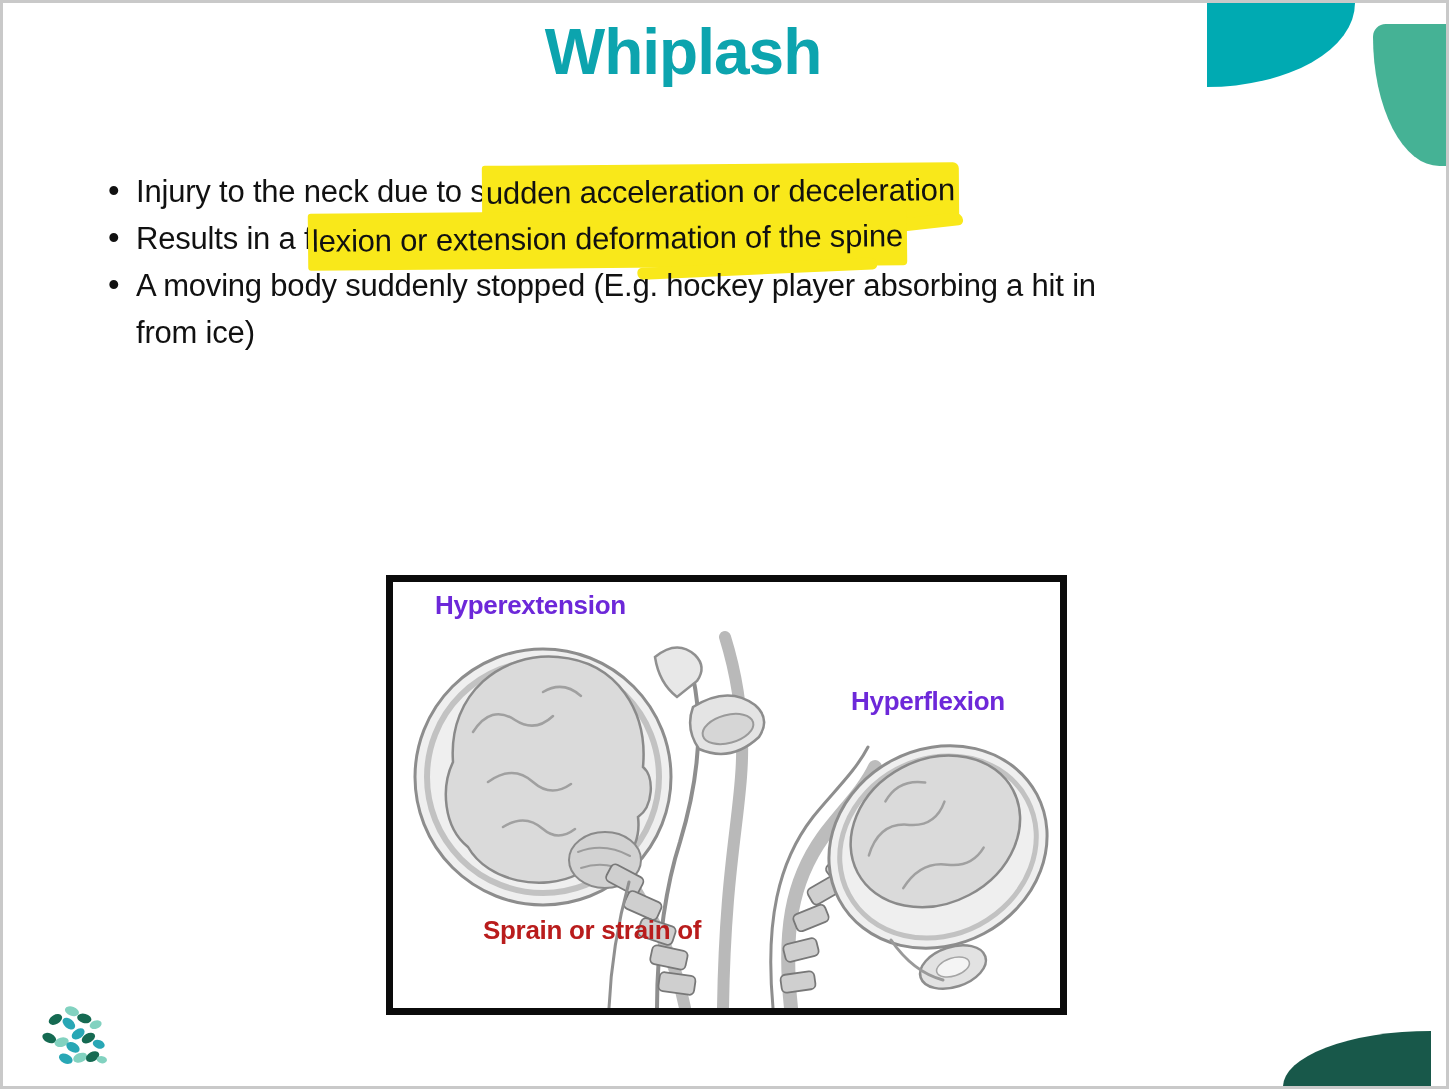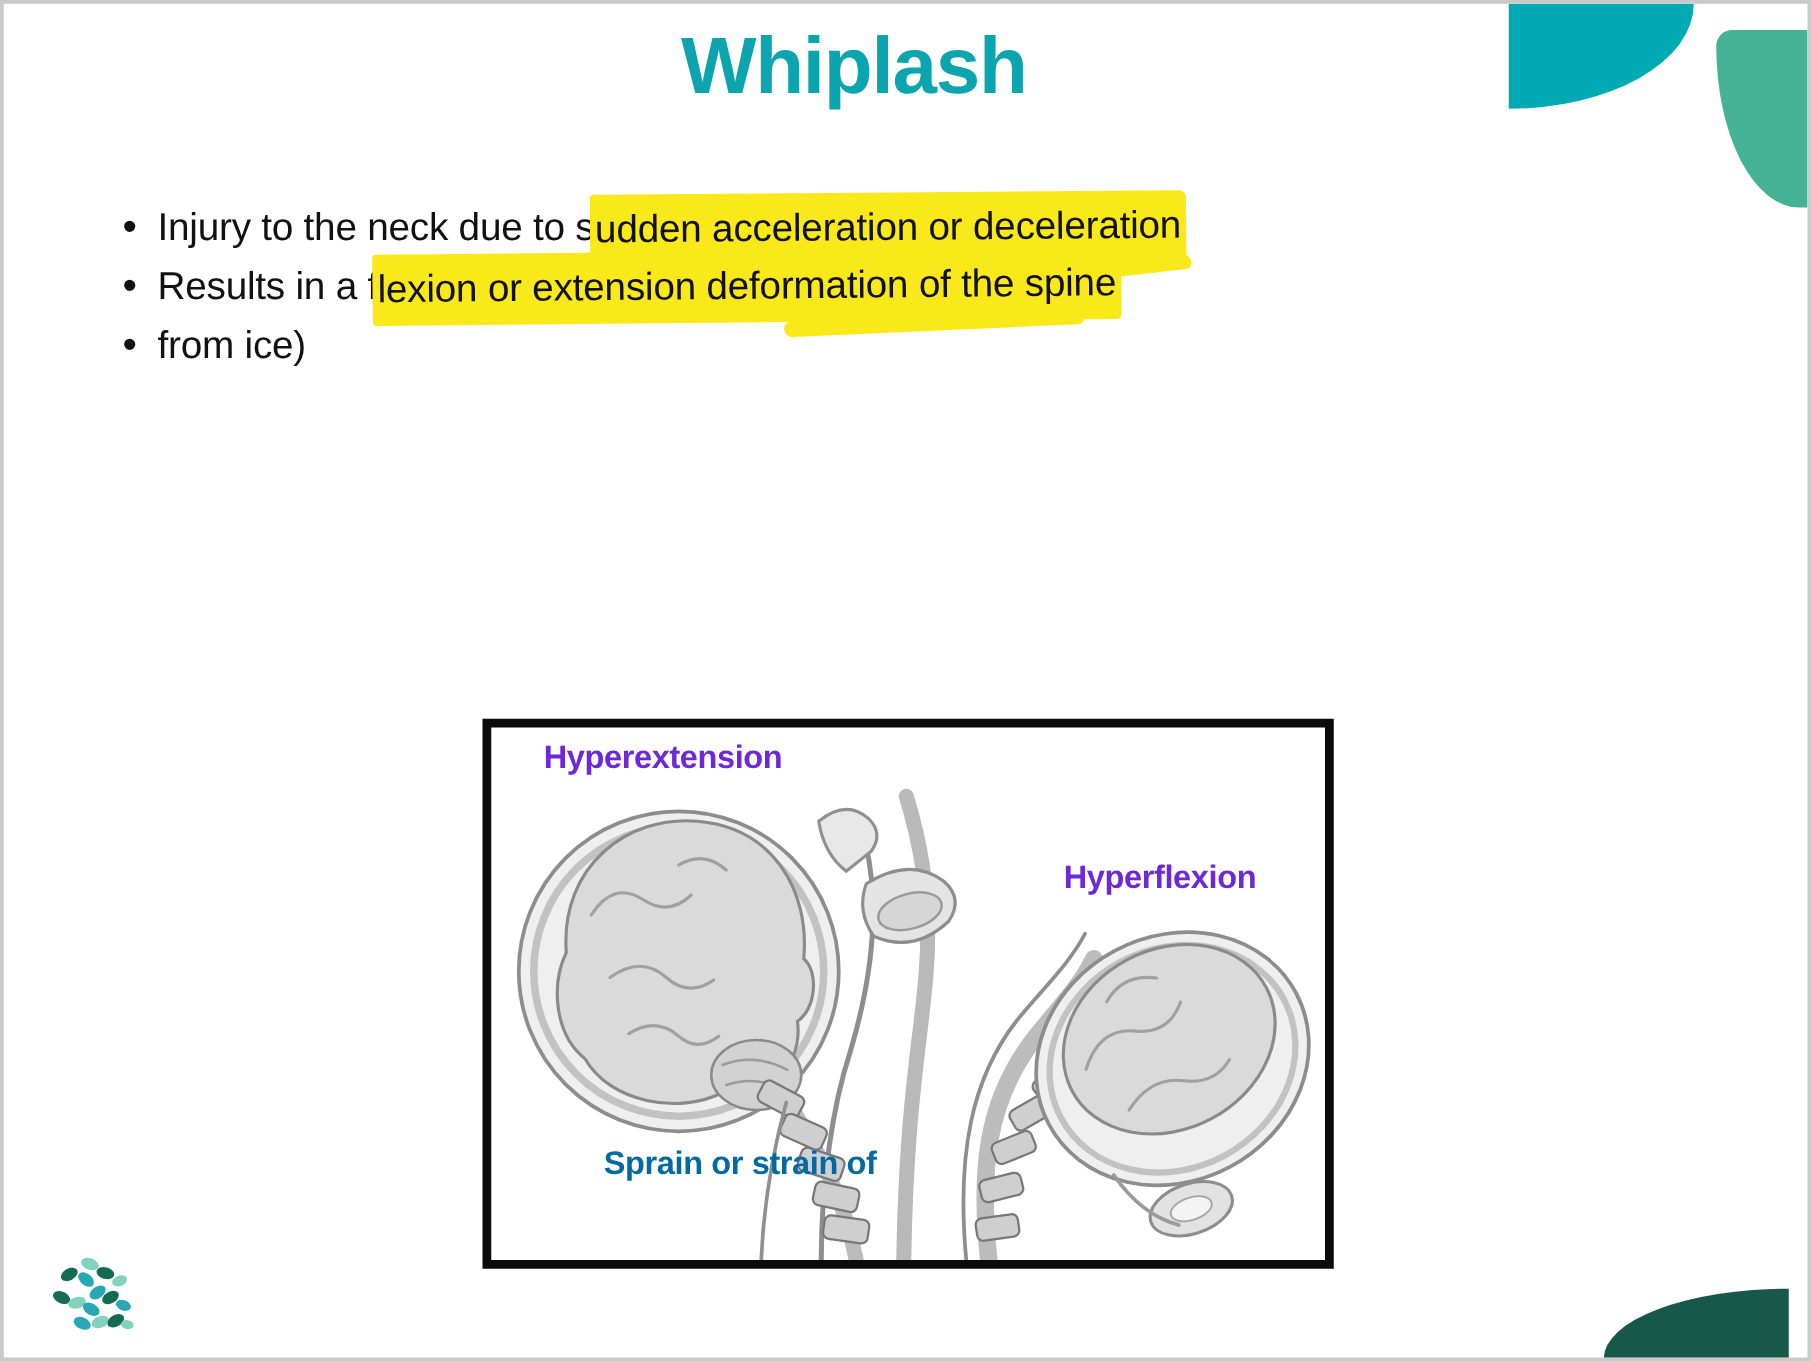--- a/index.html
+++ b/index.html
@@ -33,21 +33,21 @@
   .title{
     position:absolute;left:0;top:12px;width:1360px;
     text-align:center;
     font-size:64px;font-weight:700;
     color:#0CA4AE;
     letter-spacing:-1px;
   }
   
   .bullets{
     position:absolute;left:92px;top:155px;width:1210px;
-    list-style:none;margin:0;padding:0;
+    list-style:none;margin:10px;padding:0;
     font-size:31px;line-height:47px;
     letter-spacing:-0.2px;
   }
   .bullets li{
     position:relative;
     padding-left:31px;
   }
   .bullets li::before{
     content:"\2022";
     position:absolute;left:3px;top:-1px;
@@ -93,21 +93,21 @@
   .fig-label{
     position:absolute;
     font-size:26px;font-weight:600;color:#6d28d9;
     letter-spacing:-0.3px;
     white-space:nowrap;
   }
   .lbl-ext{left:42px;top:8px;}
   .lbl-flex{left:458px;top:104px;}
   .fig-caption{
     position:absolute;left:90px;top:332px;
-    font-size:26px;font-weight:600;color:#0369a1;
+    font-size:26px;font-weight:600;color:#b91c1c;
     line-height:33px;letter-spacing:-0.3px;
   }
   
   .logo{
     position:absolute;left:38px;top:1002px;
     display:flex;align-items:center;gap:12px;
   }
   .logo svg{width:66px;height:62px;}
   .wordmark{
     font-family:"Liberation Serif",serif;
@@ -124,20 +124,21 @@
   <div class="corner-teal"></div>
   <div class="corner-green"></div>
   <div class="corner-dark"></div>
 
   <div class="title">Whiplash</div>
 
   <ul class="bullets">
     <li><span>Injury to the neck due to s</span><span class="hl hl-1">udden acceleration or deceleration</span></li>
     <li><span>Results in a f</span><span class="hl hl-2">lexion or extension deformation of the spine</span></li>
     <li>
+        <span class="line">A moving body suddenly stopped (E.g. hockey player absorbing a hit in</span>
         <span class="line">from ice)</span>
       </li>
   </ul>
 
   <div class="figure-box">
     <svg viewBox="0 0 667 426">
 
       <g stroke-linecap="round">
         <path d="M 332,55 C 346,100 352,145 348,195 C 344,250 332,300 330,426" fill="none" stroke="#b9b9b9" stroke-width="12"></path>
         <path d="M 300,95 C 312,150 302,210 287,260 C 274,300 264,360 264,426" fill="none" stroke="#8e8e8e" stroke-width="4"></path>

